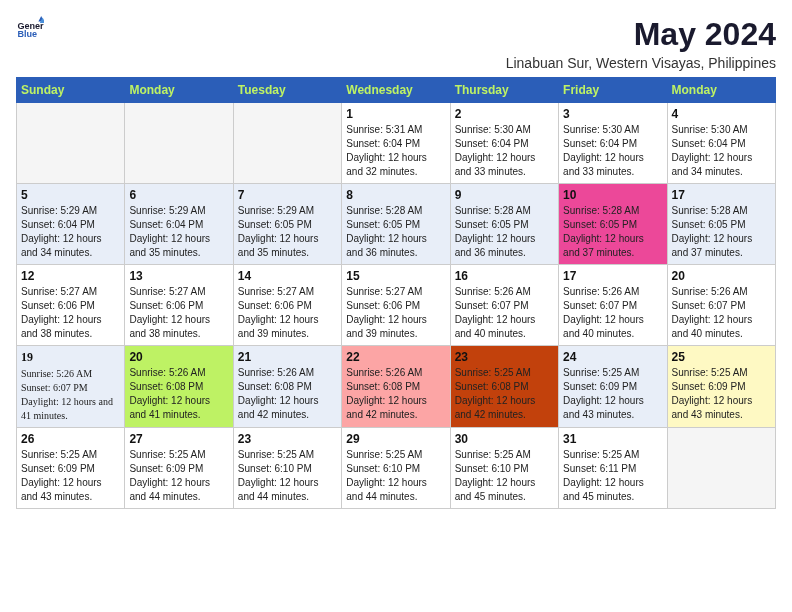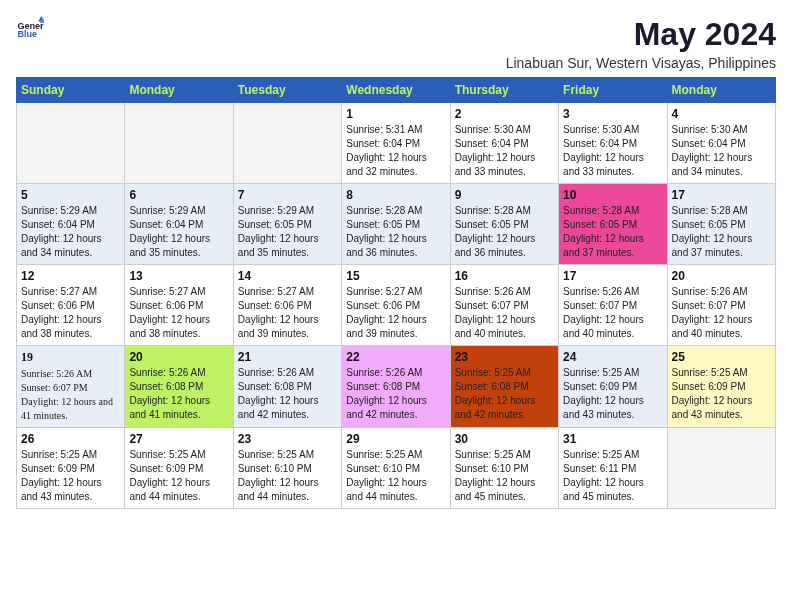--- a/index.html
+++ b/index.html
@@ -240,21 +240,21 @@
           <div class="day-info" style="white-space: pre-line;">Sunrise: 5:26 AM
 Sunset: 6:08 PM
 Daylight: 12 hours and 41 minutes.</div>
         </td>
         <td style="background: rgb(232, 238, 248);">
           <div class="day-number">21</div>
           <div class="day-info" style="white-space: pre-line;">Sunrise: 5:26 AM
 Sunset: 6:08 PM
 Daylight: 12 hours and 42 minutes.</div>
         </td>
-        <td style="background: #f0abfc;">
+        <td style="background: #fca5a5;">
           <div class="day-number">22</div>
           <div class="day-info" style="white-space: pre-line;">Sunrise: 5:26 AM
 Sunset: 6:08 PM
 Daylight: 12 hours and 42 minutes.</div>
         </td>
         <td style="background: #c2410c;">
           <div class="day-number">23</div>
           <div class="day-info" style="white-space: pre-line;">Sunrise: 5:25 AM
 Sunset: 6:08 PM
 Daylight: 12 hours and 42 minutes.</div>

